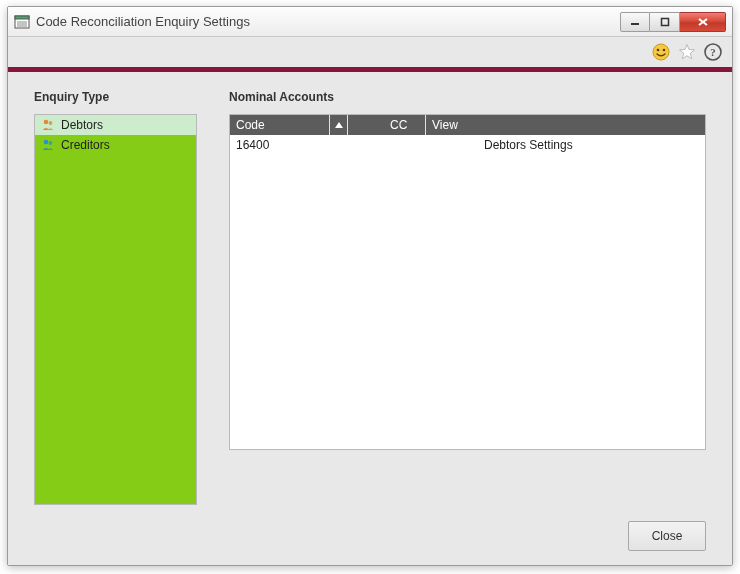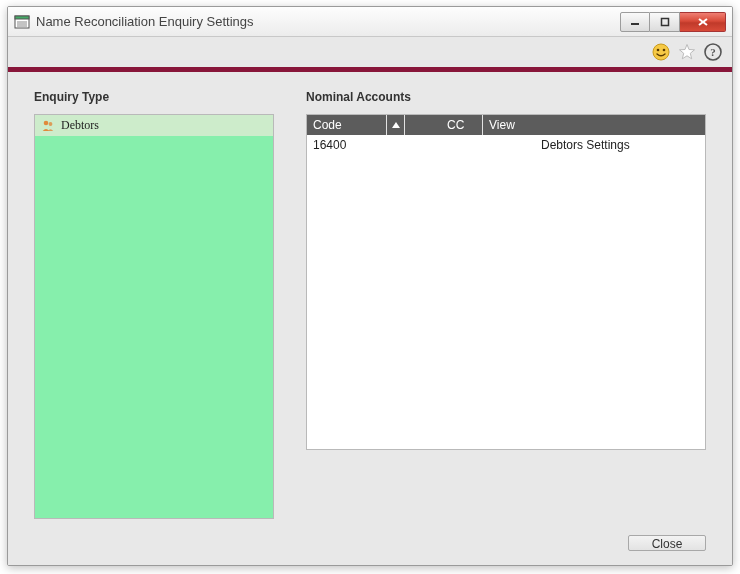--- a/index.html
+++ b/index.html
@@ -98,33 +98,32 @@
     background: #e8e8e8;
     padding: 18px 26px 14px 26px;
     display: flex;
     flex-direction: column;
   }
   .columns {
     display: flex;
     gap: 32px;
     flex: 1;
   }
-  .col-left { width: 240px; display:flex; flex-direction:column; }
+  .col-left { width: 163px; display:flex; flex-direction:column; }
   .col-right { flex: 1; display:flex; flex-direction:column; }
   .section-title {
     font-weight: bold;
     color: #333;
     margin-bottom: 10px;
     font-size: 12px;
   }
   .listbox {
-    background: #86efac;
+    background: #84cc16;
     border: 1px solid #b9b9b9;
     flex: 1;
-    font-family: Liberation Serif, serif;
   }
   .left-list {
     height: 380px;
   }
   .list-item {
     display: flex;
     align-items: center;
     padding: 3px 6px;
     gap: 6px;
     color: #222;
@@ -152,21 +151,21 @@
     align-items: stretch;
   }
   .gh-cell {
     padding: 2px 6px;
     display: flex;
     align-items: center;
     border-right: 1px solid #e2e2e2;
     position: relative;
   }
   .gh-cell:last-child { border-right: 0; }
-  .col-code { width: 80px; }
+  .col-code { width: 100px; }
   .col-sort { width: 18px; justify-content:center; }
   .col-cc { width: 42px; margin-left: 36px; }
   .col-dept { width: 52px; }
   .col-name { flex: 1; }
   .grid-body {
     flex: 1;
     overflow: auto;
   }
   .grid-row {
     display: flex;
@@ -178,21 +177,21 @@
   .gb-cell { padding: 2px 6px; }
 
   
   .footer {
     display: flex;
     justify-content: flex-end;
     padding-top: 16px;
   }
   .btn {
     min-width: 78px;
-    height: 16px;
+    height: 30px;
     background: linear-gradient(#f3f3f3,#e3e3e3);
     border: 1px solid #a8a8a8;
     border-radius: 2px;
     color: #333;
     font-size: 12px;
     cursor: pointer;
   }
 
   .sort-tri {
     width:0;height:0;border-left:4px solid transparent;border-right:4px solid transparent;border-bottom:6px solid #fff;
@@ -206,21 +205,21 @@
   <div class="titlebar">
     <span class="appicon">
       <svg viewBox="0 0 16 16" width="16" height="16">
         <rect x="1" y="2" width="14" height="12" fill="#fff" stroke="#555"></rect>
         <rect x="1" y="2" width="14" height="3" fill="#4a6" stroke="#555"></rect>
         <line x1="3" y1="8" x2="13" y2="8" stroke="#888"></line>
         <line x1="3" y1="10" x2="13" y2="10" stroke="#888"></line>
         <line x1="3" y1="12" x2="13" y2="12" stroke="#888"></line>
       </svg>
     </span>
-    <span class="title-text">Name Reconciliation Enquiry Settings</span>
+    <span class="title-text">Code Reconciliation Enquiry Settings</span>
     <div class="win-controls">
       <div class="win-btn min">
         <svg width="10" height="10">
             <line x1="1" y1="7" x2="9" y2="7" stroke="#333" stroke-width="2"></line>
           </svg>
       </div>
       <div class="win-btn max">
         <svg width="10" height="10">
             <rect x="1.5" y="1.5" width="7" height="7" fill="none" stroke="#333" stroke-width="1.5"></rect>
           </svg>
@@ -267,20 +266,31 @@
               <span class="person-icon">
                 <svg viewBox="0 0 14 14" width="14" height="14">
                   <circle cx="5" cy="4" r="2.3" fill="#e08a3c"></circle>
                   <path d="M1.7 12 Q5 7.8 8.3 12 Z" fill="#e08a3c"></path>
                   <circle cx="9.5" cy="5" r="1.9" fill="#e08a3c" opacity="0.8"></circle>
                   <path d="M6.8 12 Q9.5 8.7 12.2 12 Z" fill="#e08a3c" opacity="0.8"></path>
                 </svg>
               </span>
               <span>Debtors</span>
             </div>
+            <div class="list-item">
+              <span class="person-icon">
+                <svg viewBox="0 0 14 14" width="14" height="14">
+                  <circle cx="5" cy="4" r="2.3" fill="#2f8ecf"></circle>
+                  <path d="M1.7 12 Q5 7.8 8.3 12 Z" fill="#2f8ecf"></path>
+                  <circle cx="9.5" cy="5" r="1.9" fill="#2f8ecf" opacity="0.8"></circle>
+                  <path d="M6.8 12 Q9.5 8.7 12.2 12 Z" fill="#2f8ecf" opacity="0.8"></path>
+                </svg>
+              </span>
+              <span>Creditors</span>
+            </div>
           </div>
       </div>
 
       <div class="col-right">
         <div class="section-title">Nominal Accounts</div>
         <div class="grid">
           <div class="grid-header">
             <div class="gh-cell col-code">Code</div>
             <div class="gh-cell col-sort">
                 <div class="sort-tri"></div>

